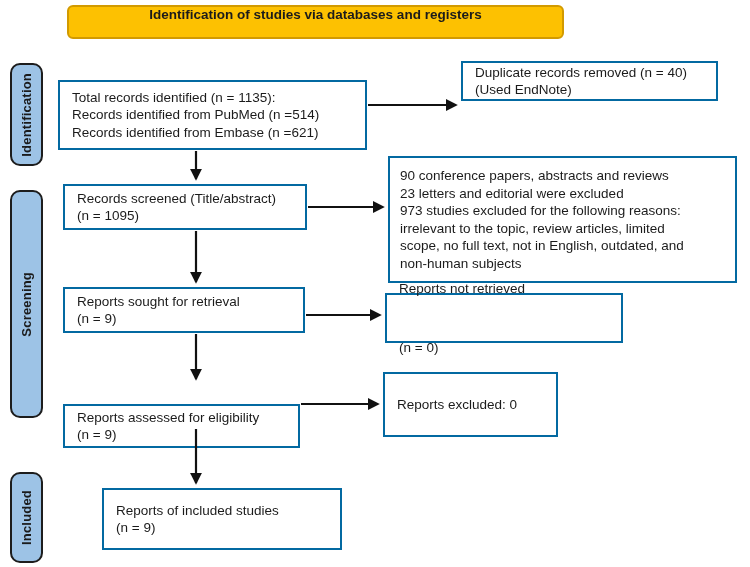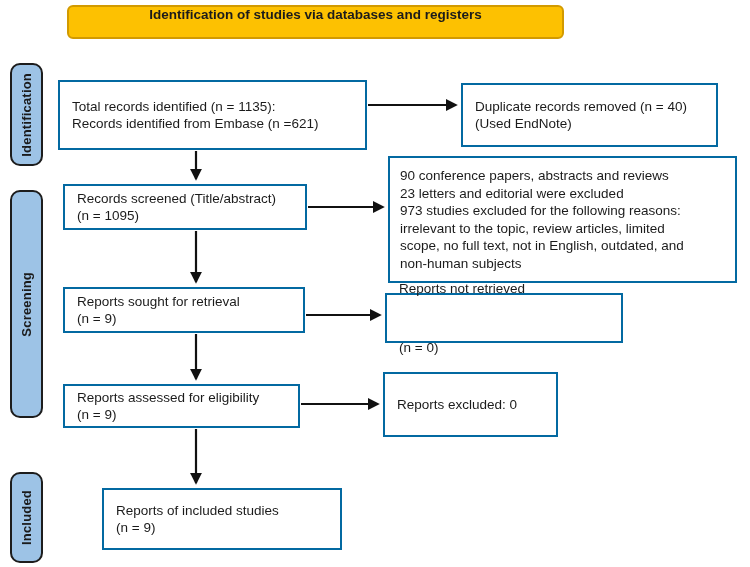--- a/index.html
+++ b/index.html
@@ -31,26 +31,26 @@
   #stage-screening{top:190px;height:228px;}
   #stage-included{top:472px;height:91px;}
   
   .fbox{
     background:#ffffff;border:2px solid #0369a1;
     display:flex;flex-direction:column;justify-content:center;
     padding:4px 8px 4px 12px;
     font-size:13.5px;line-height:17.5px;
   }
   #box-records-identified{left:58px;top:80px;width:309px;height:70px;}
-  #box-duplicates-removed{left:461px;top:83px;width:257px;height:64px;}
+  #box-duplicates-removed{left:461px;top:61px;width:257px;height:40px;}
   #box-records-screened{left:63px;top:184px;width:244px;height:46px;}
   #box-exclusion-reasons{left:388px;top:148px;width:349px;height:127px;padding-left:10px;margin-top:8px;}
   #box-reports-sought{left:63px;top:287px;width:242px;height:46px;}
   #box-reports-not-retrieved{left:385px;top:293px;width:238px;height:50px;gap:42px;}
-  #box-reports-assessed{left:63px;top:384px;width:237px;height:44px;}
+  #box-reports-assessed{left:63px;top:404px;width:237px;height:44px;}
   #box-reports-excluded{left:383px;top:372px;width:175px;height:65px;}
   #box-included-studies{left:62px;top:488px;width:240px;height:62px;margin-left:40px;}
   .fbox div{white-space:nowrap;}
   
   #arrows{left:0;top:0;width:750px;height:567px;pointer-events:none;}
   #arrows line{stroke:#111111;stroke-width:2.2;}
 </style>
 </head>
 <body>
 
@@ -63,20 +63,21 @@
 </div>
 <div class="abs stage" id="stage-screening">
   <span>Screening</span>
 </div>
 <div class="abs stage" id="stage-included">
   <span>Included</span>
 </div>
 
 <div class="abs fbox" id="box-records-identified">
   <div>Total records identified (n = 1135):</div>
+  <div>Records identified from PubMed (n =514)</div>
   <div>Records identified from Embase (n =621)</div>
 </div>
 
 <div class="abs fbox" id="box-duplicates-removed">
   <div>Duplicate records removed (n = 40)</div>
   <div>(Used EndNote)</div>
 </div>
 
 <div class="abs fbox" id="box-records-screened">
   <div>Records screened (Title/abstract)</div>

